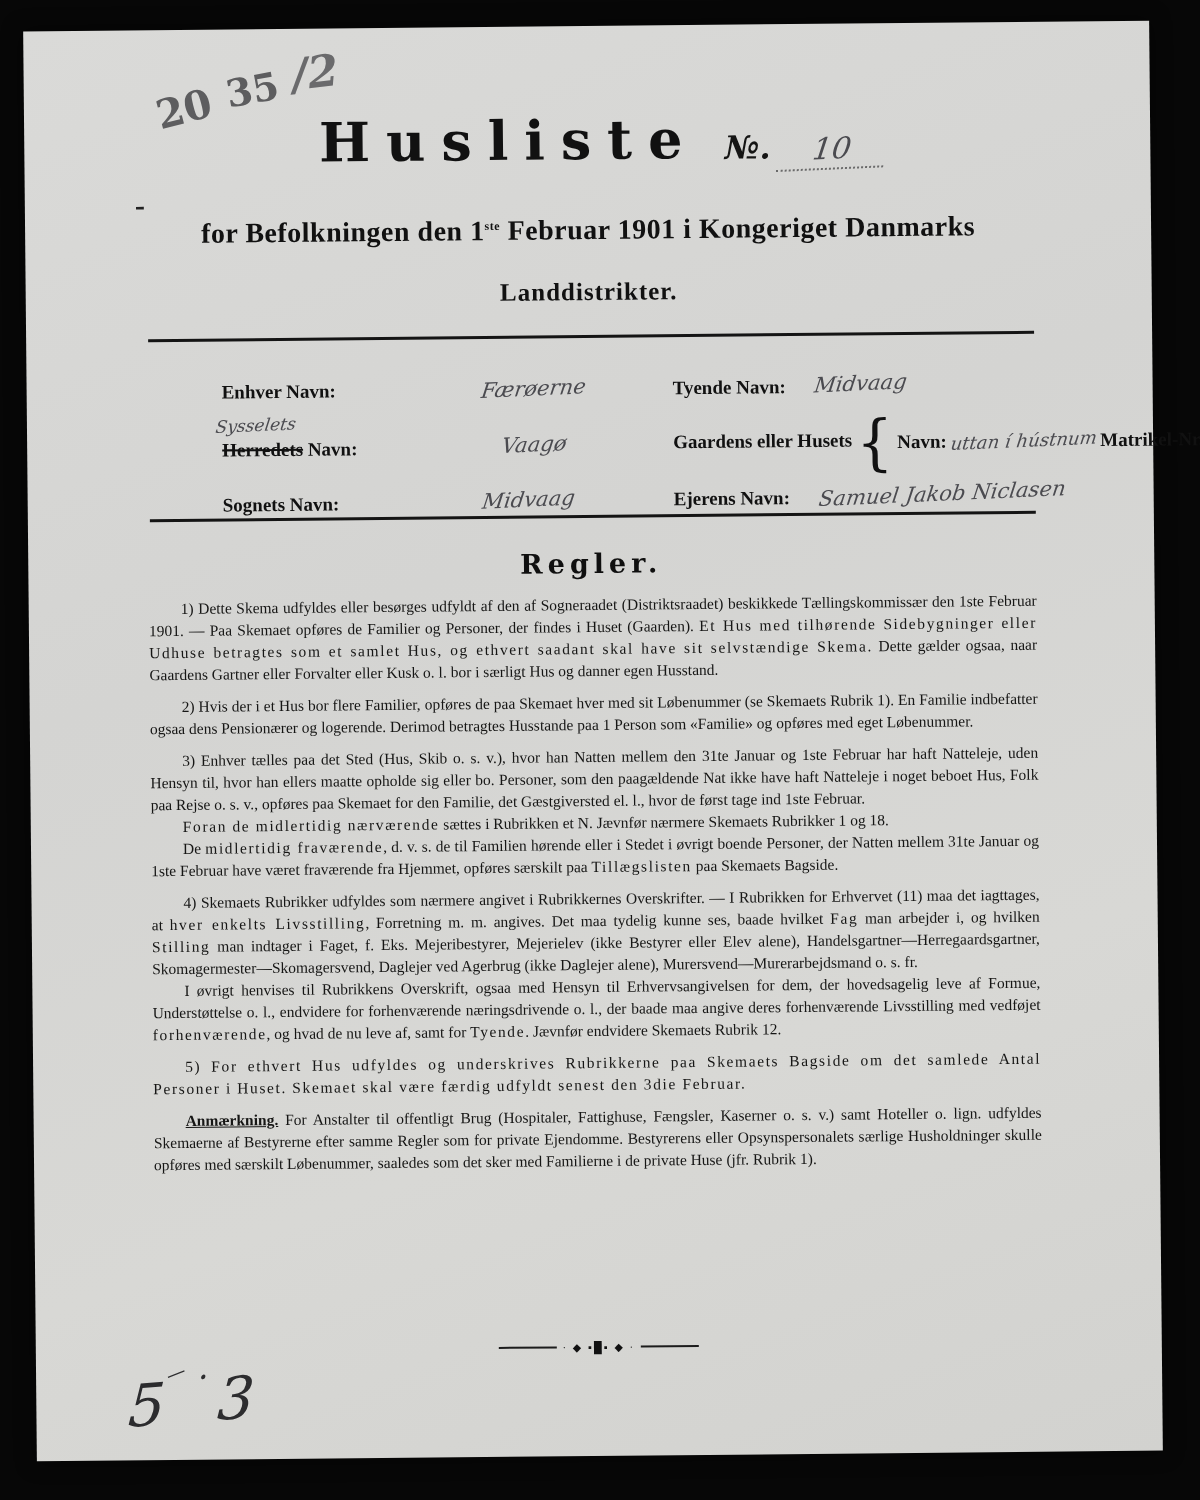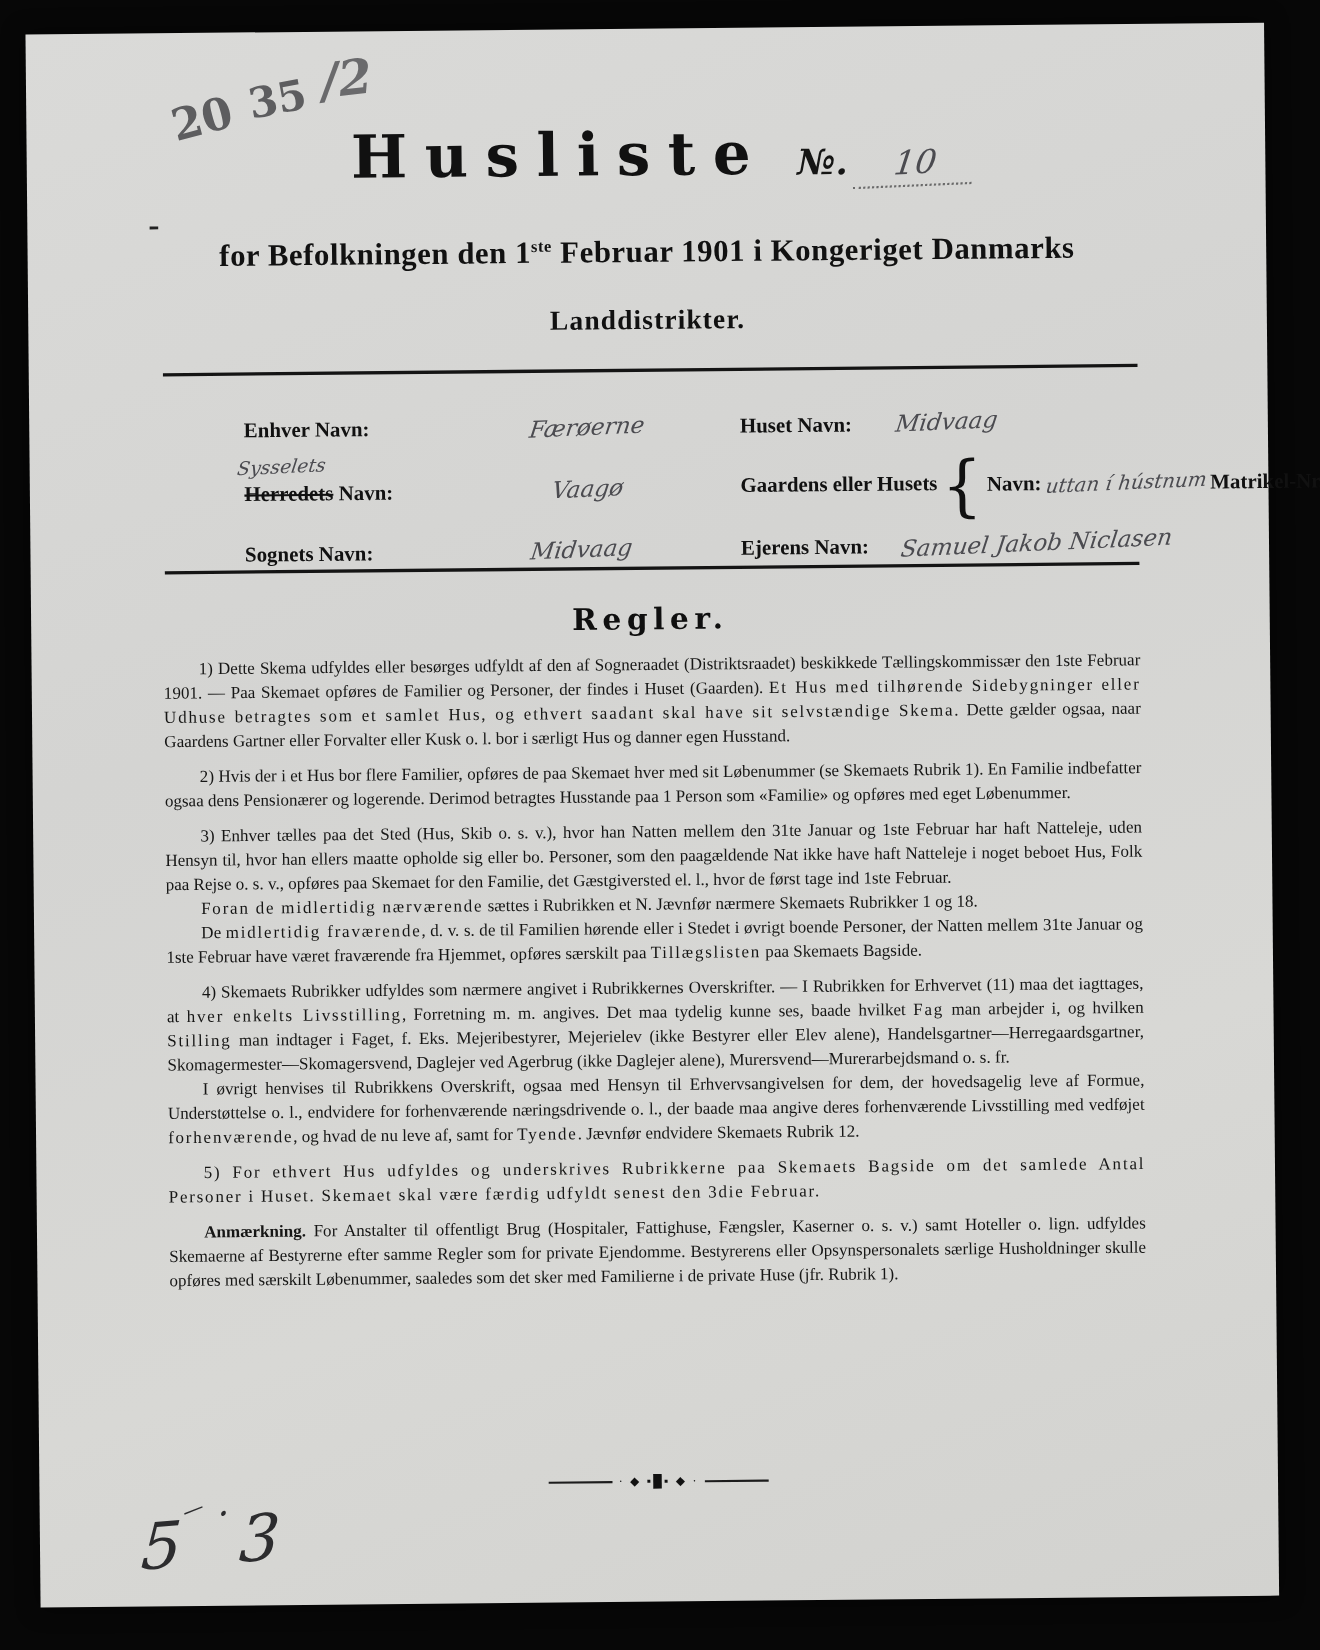--- a/index.html
+++ b/index.html
@@ -50,21 +50,21 @@
     font-size:30px;color:#3c3c40;
     min-width:95px;text-align:center;
     border-bottom:2px dotted #6a6a6a;
     margin-left:8px;padding:0 6px 2px 6px;
     transform:rotate(-3deg);
   }
   .subtitle{
     position:absolute;top:188px;left:0;width:100%;text-align:center;
     font-weight:bold;font-size:28px;letter-spacing:.5px;color:#111;
   }
-  .subtitle sup{font-size:15px;margin-top:32px;}
+  .subtitle sup{font-size:12px;margin-top:32px;}
   .subtitle2{
     position:absolute;top:252px;left:0;width:100%;text-align:center;
     font-weight:bold;font-size:25px;letter-spacing:1px;color:#111;
   }
 
   .hrule{position:absolute;left:122px;width:886px;height:3px;background:#141414;}
   .hr1{top:309px;}
   .hr2{top:489px;}
 
   
@@ -94,21 +94,21 @@
     font-weight:bold;font-size:27px;letter-spacing:5px;color:#0f0f0f;
   }
   .rules{
     position:absolute;top:568px;left:120px;width:888px;
     font-size:15.5px;line-height:22px;color:#161615;
   }
   .rule + .rule{margin-top:10px;}
   .rule-p{margin:0;text-align:justify;text-indent:32px;}
   .part-normal{}
   .part-sperr{letter-spacing:1.6px;}
-  .part-bold{font-weight:bold;}
+  .part-bold{font-weight:bold;text-decoration:underline;}
 
   
   .ornament{
     position:absolute;top:1316px;left:0;width:100%;
     display:flex;justify-content:center;align-items:center;gap:6px;
   }
   .orn-line{width:58px;height:2px;background:#1c1c1c;}
   .orn-glyphs{font-size:11px;letter-spacing:2px;color:#111;line-height:10px;}
 
   
@@ -153,21 +153,21 @@
 
       <span class="fitem" style="left:75px;top:88px;">
         <span class="hw sysselets">Sysselets</span>
         <span class="flabel"><span class="struck">Herredets</span><span> Navn:</span></span>
       </span>
       <span class="fitem hw hw-val" style="left:355px;top:84px;">Vaagø</span>
 
       <span class="fitem flabel" style="left:75px;top:143px;">Sognets Navn:</span>
       <span class="fitem hw hw-val" style="left:335px;top:139px;">Midvaag</span>
 
-      <span class="fitem flabel" style="left:526px;top:30px;">Huset Navn:</span>
+      <span class="fitem flabel" style="left:526px;top:30px;">Tyende Navn:</span>
       <span class="fitem hw hw-val" style="left:668px;top:26px;">Midvaag</span>
 
       <span class="fitem" style="left:526px;top:62px;">
         <span class="flabel" style="line-height:66px;">Gaardens eller Husets</span>
         <span class="brace">{</span>
         <span class="gstack">
           <span class="row"><span class="flabel">Navn:</span>
             <span class="hw" style="font-size:18px;">uttan í hústnum</span></span>
           <span class="row"><span class="flabel">Matrikel-Nr.:</span></span>
         </span>

